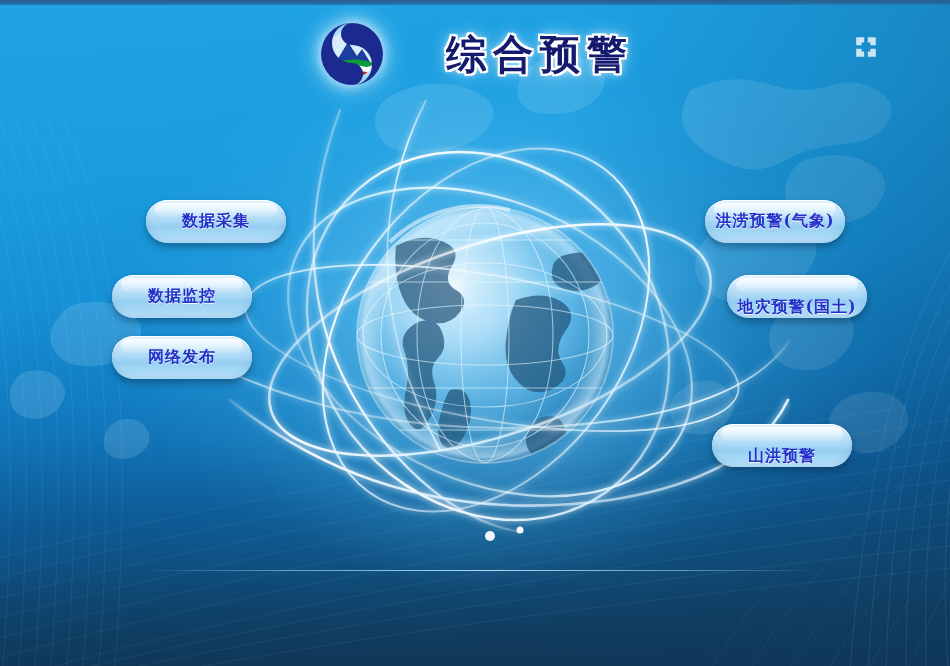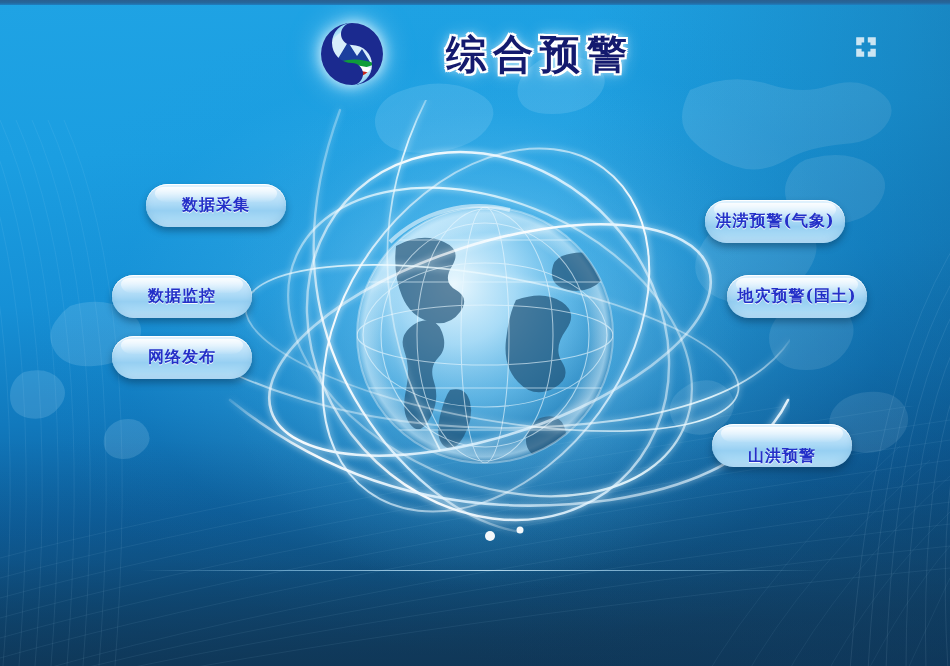--- a/index.html
+++ b/index.html
@@ -372,38 +372,38 @@
     <svg viewBox="0 0 22 22">
       <g fill="#ffffff" opacity="0.95">
         <path d="M9.2 1.2 L9.2 6.4 L6.6 6.4 L6.6 9.2 L1.2 9.2 L1.2 1.2 Z"></path>
         <path d="M12.8 1.2 L20.8 1.2 L20.8 9.2 L15.4 9.2 L15.4 6.4 L12.8 6.4 Z"></path>
         <path d="M1.2 12.8 L6.6 12.8 L6.6 15.6 L9.2 15.6 L9.2 20.8 L1.2 20.8 Z"></path>
         <path d="M15.4 12.8 L20.8 12.8 L20.8 20.8 L12.8 20.8 L12.8 15.6 L15.4 15.6 Z"></path>
       </g>
     </svg>
   </div>
 
-  <button class="btn" style="left:146px;top:184px;">
+  <button class="btn" style="left:146px;top:200px;">
     <span class="btn-label">数据采集</span>
   </button>
 
   <button class="btn" style="left:112px;top:275px;">
     <span class="btn-label">数据监控</span>
   </button>
 
   <button class="btn" style="left:112px;top:336px;">
     <span class="btn-label">网络发布</span>
   </button>
 
 
   <button class="btn" style="left:705px;top:200px;">
     <span class="btn-label">洪涝预警(气象)</span>
   </button>
 
-  <button class="btn" style="left:727px;top:275px;">
+  <button class="btn" style="left:727px;top:275px;align-items:flex-end;">
     <span class="btn-label">地灾预警(国土)</span>
   </button>
 
 
   <button class="btn" style="left:712px;top:424px;align-items:flex-end;">
     <span class="btn-label">山洪预警</span>
   </button>
 
 
 </div>

